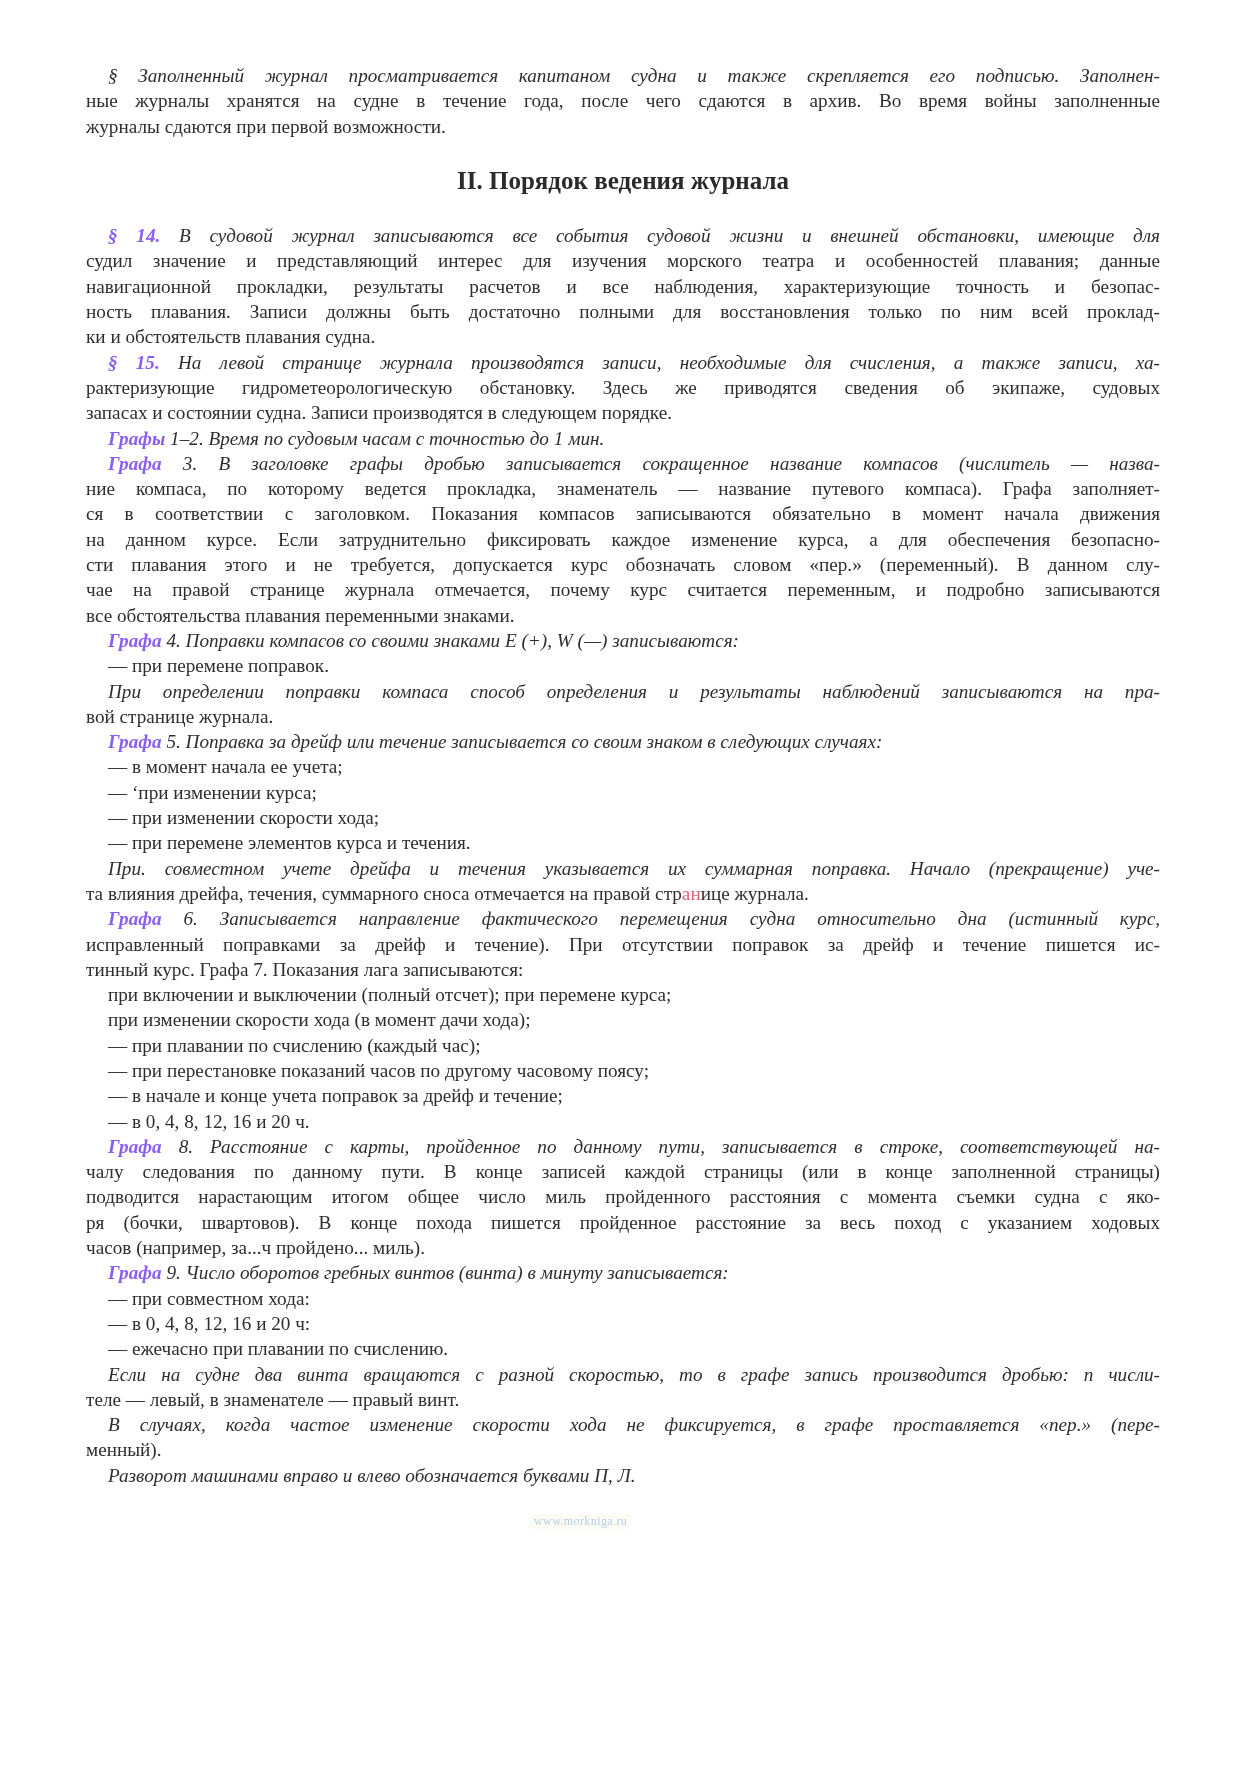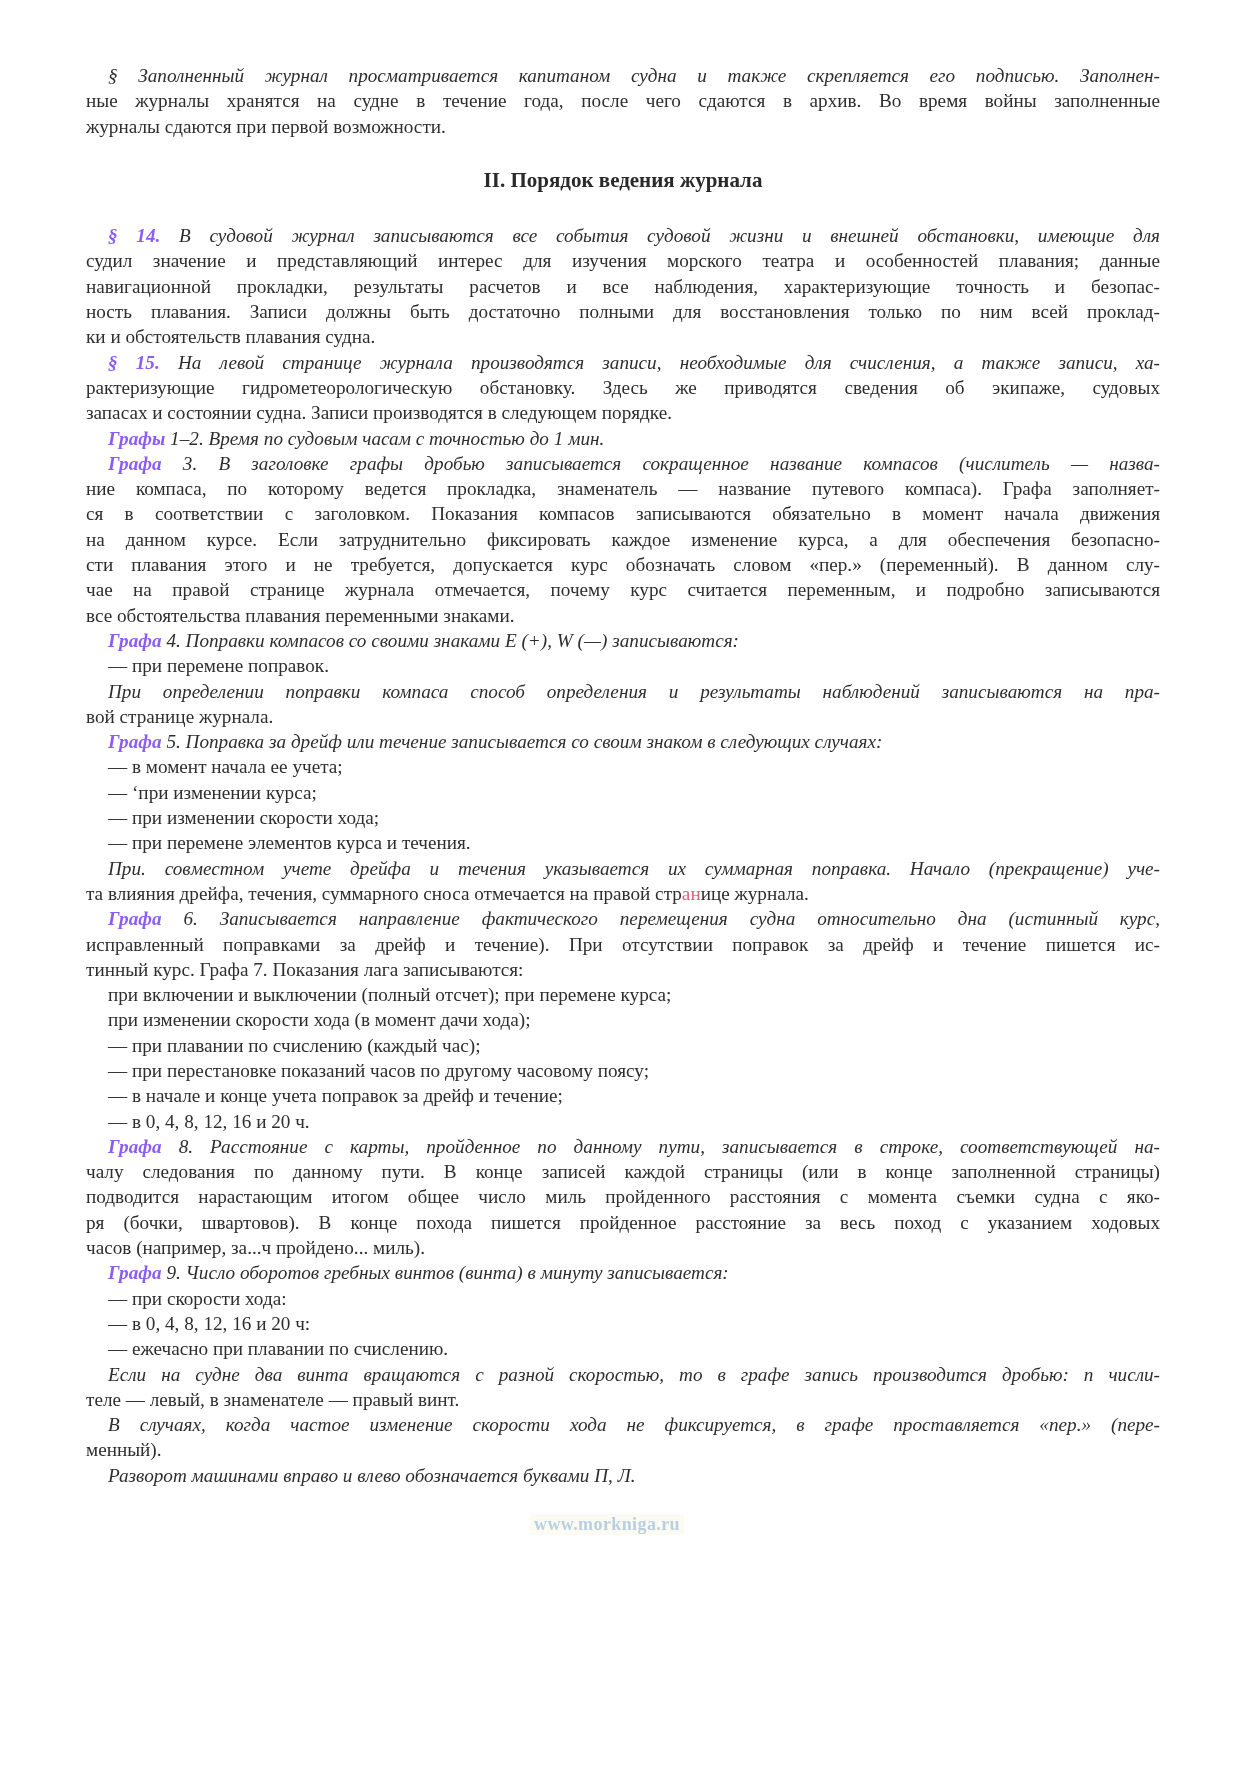--- a/index.html
+++ b/index.html
@@ -44,38 +44,38 @@
       text-indent: 22px;
       font-style: italic;
     }
     .ln.indent2 {
       padding-left: 22px;
     }
     .heading {
       text-align: center;
       font-weight: bold;
       margin: 29px 0 30px 0;
-      font-size: 21px;
+      font-size: 25px;
       line-height: 25.3px;
       color: #2a2a2a;
     }
     b, .bold {
       font-weight: bold;
       color: #8b5cf6;
     }
     .red {
       color: #e0607a;
     }
     .watermark {
       position: absolute;
       left: 530px;
       top: 1514px;
       font-family: "Liberation Serif", "DejaVu Serif", serif;
-      font-weight: bold;
-      font-size: 18px;
+      font-weight: normal;
+      font-size: 12px;
       color: #b8cfe0;
       letter-spacing: 0.4px;
       background: #fbfbf4;
       padding: 0 4px;
     }
   </style>
 </head>
 <body>
 
 <div class="page">
@@ -148,21 +148,21 @@
   <div class="para">
     <span class="ln indent"><b>Графа</b><span> 8. Расстояние с карты, пройденное по данному пути, записывается в строке, соответствующей на-</span></span>
     <span class="ln">чалу следования по данному пути. В конце записей каждой страницы (или в конце заполненной страницы)</span>
     <span class="ln">подводится нарастающим итогом общее число миль пройденного расстояния с момента съемки судна с яко-</span>
     <span class="ln">ря (бочки, швартовов). В конце похода пишется пройденное расстояние за весь поход с указанием ходовых</span>
     <span class="ln last">часов (например, за...ч пройдено... миль).</span>
   </div>
 
   <div class="para">
     <span class="ln last indent"><b>Графа</b><span> 9. Число оборотов гребных винтов (винта) в минуту записывается:</span></span>
-    <span class="ln last indent2">— при скорости хода:</span>
+    <span class="ln last indent2">— при совместном хода:</span>
     <span class="ln last indent2">— в 0, 4, 8, 12, 16 и 20 ч:</span>
     <span class="ln last indent2">— ежечасно при плавании по счислению.</span>
     <span class="ln indent">Если на судне два винта вращаются с разной скоростью, то в графе запись производится дробью: п числи-</span>
     <span class="ln last">теле — левый, в знаменателе — правый винт.</span>
     <span class="ln indent">В случаях, когда частое изменение скорости хода не фиксируется, в графе проставляется «пер.» (пере-</span>
     <span class="ln last">менный).</span>
     <span class="ln last indent">Разворот машинами вправо и влево обозначается буквами П, Л.</span>
   </div>
 
 </div>

